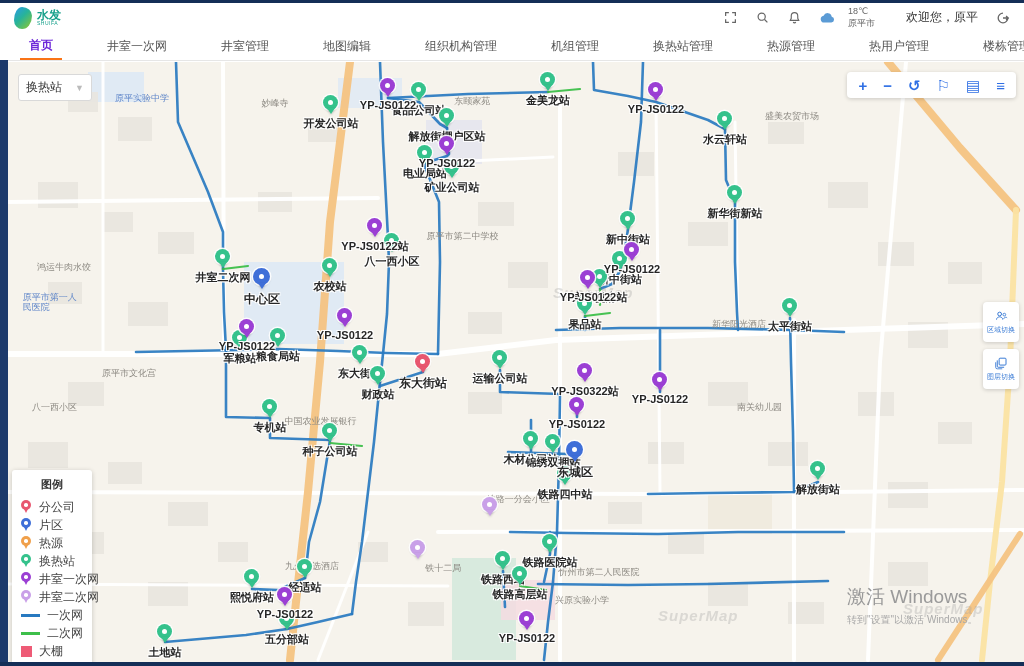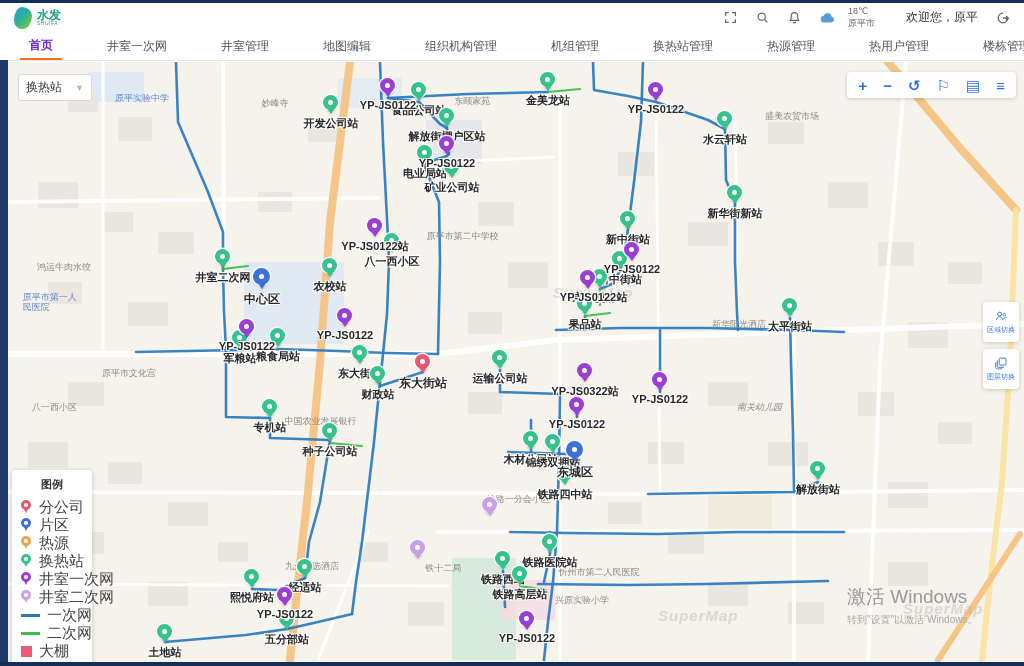--- a/index.html
+++ b/index.html
@@ -58,21 +58,21 @@
 
   
   .side-tools{position:absolute;right:5px;top:240px;display:flex;flex-direction:column;gap:7px;z-index:30;}
   .side-tool{width:36px;height:40px;background:#fff;border-radius:4px;box-shadow:0 1px 4px rgba(0,0,0,.18);display:flex;flex-direction:column;align-items:center;justify-content:center;cursor:pointer;}
   .side-tool-label{font-size:7px;color:#3a7bd5;margin-top:1px;}
 
   
   .legend{position:absolute;left:4px;top:408px;width:80px;background:#fff;border-radius:3px;box-shadow:0 1px 5px rgba(0,0,0,.2);padding:7px 9px 9px;box-sizing:border-box;z-index:30;}
   .legend-title{font-size:11px;font-weight:bold;color:#333;text-align:center;margin-bottom:6px;}
   .legend-item{display:flex;align-items:center;height:18px;gap:7px;}
-  .legend-item span.lbl{font-size:15px;color:#444;white-space:nowrap;}
+  .legend-item span.lbl{font-size:12px;color:#444;white-space:nowrap;}
   .lpin{position:relative;width:11px;height:14px;flex:0 0 auto;}
   .lpin .h{position:absolute;left:0;top:0;width:10px;height:10px;border-radius:50%;background:var(--c);display:flex;align-items:center;justify-content:center;}
   .lpin .h i{width:3.5px;height:3.5px;border-radius:50%;background:#fff;display:block;}
   .lpin .t{position:absolute;left:2.5px;top:9px;border:2.5px solid transparent;border-top:4px solid var(--c);}
   .lline{width:19px;height:3px;background:var(--c);flex:0 0 auto;}
   .lsq{width:11px;height:11px;background:var(--c);flex:0 0 auto;}
 
   .win-mark{position:absolute;left:839px;top:522px;color:#9a9a9a;z-index:14;}
   .win-mark .l1{font-size:19px;}
   .win-mark .l2{font-size:10px;margin-top:3px;color:#a8a8a8;}
@@ -357,21 +357,21 @@
       <div class="l1">激活 Windows</div>
       <div class="l2">转到"设置"以激活 Windows。</div>
     </div>
   <span class="place blue" style="left: 108px; top: 30px;">原平实验中学</span>
       <span class="place " style="left: 226px; top: 35px; margin-left: 28px;">妙峰寺</span>
       <span class="place " style="left: 447px; top: 33px;">东颐家苑</span>
       <span class="place " style="left: 868px; top: 12px;">吉祥新区</span>
       <span class="place " style="left: 758px; top: 48px;">盛美农贸市场</span>
       <span class="place " style="left: 420px; top: 168px;">原平市第二中学校</span>
       <span class="place " style="left: 705px; top: 256px;">新华阳光酒店</span>
-      <span class="place " style="left: 730px; top: 339px; font-style: italic;">南关幼儿园</span>
+      <span class="place " style="left: 730px; top: 339px;">南关幼儿园</span>
       <span class="place " style="left: 552px; top: 504px;">忻州市第二人民医院</span>
       <span class="place " style="left: 548px; top: 532px;">兴原实验小学</span>
       <span class="place " style="left: 480px; top: 431px;">铁路一分会小区</span>
       <span class="place " style="left: 418px; top: 500px;">铁十二局</span>
       <span class="place " style="left: 278px; top: 498px;">九久优选酒店</span>
       <span class="place " style="left: 25px; top: 339px;">八一西小区</span>
       <span class="place " style="left: 95px; top: 293px; margin-top: 12px;">原平市文化宫</span>
       <span class="place " style="left: 278px; top: 353px;">中国农业发展银行</span>
       <span class="place " style="left: 30px; top: 199px;">鸿运牛肉水饺</span>
       <span class="place blue wrap" style="left: 16px; top: 230px;">原平市第一人民医院</span>

